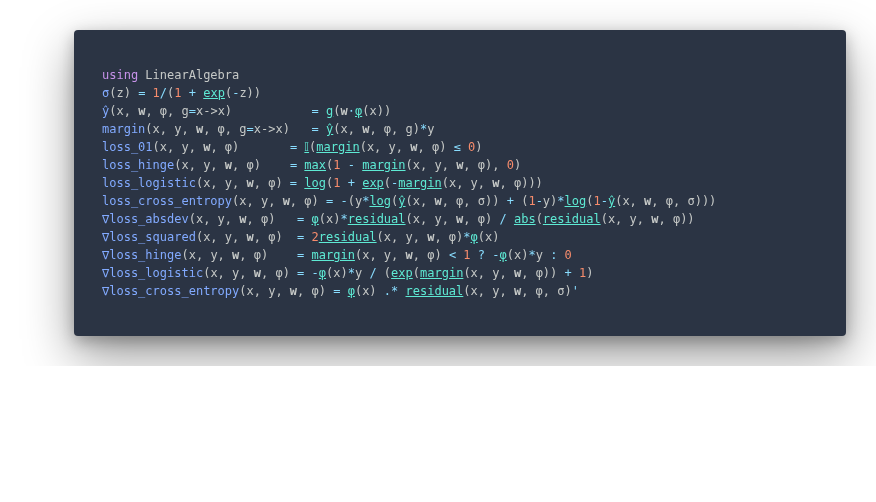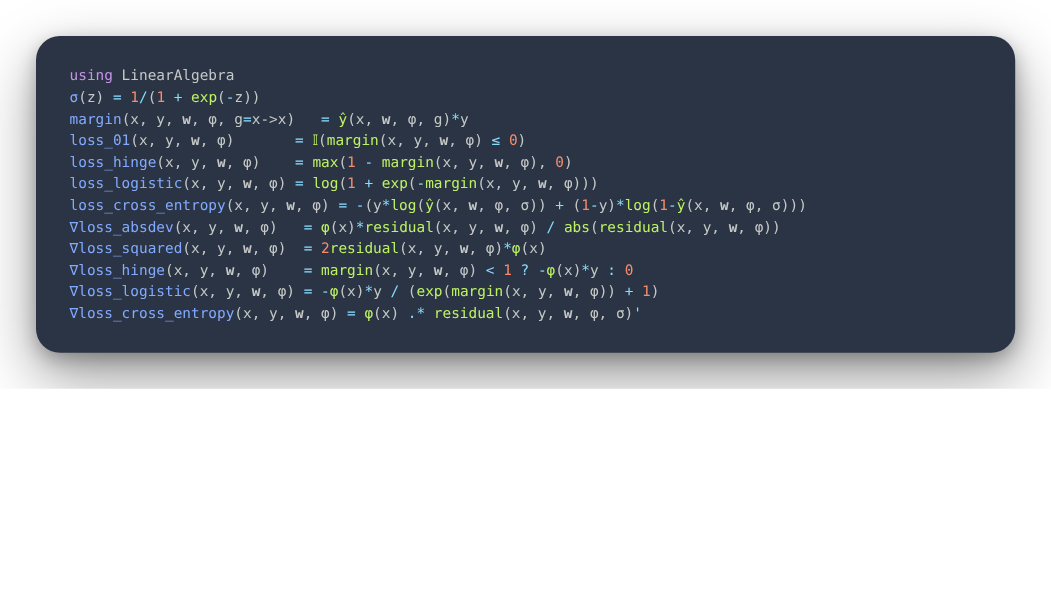--- a/index.html
+++ b/index.html
@@ -9,42 +9,44 @@
     font-family: 'Menlo', 'Consolas', 'Monaco', monospace;
     font-size: 12px;
     line-height: 1.5;
     display: flex;
     justify-content: center;
     align-items: flex-start;
   }
   .code-box {
     width: 800px;
     background: #2b3444;
-    border-radius: 20px;
+    border-radius: 4px;
     box-shadow: 0 20px 50px rgba(0,0,0,0.4), 0 5px 15px rgba(0,0,0,0.25);
-    padding: 24px 28px;
+    padding: 36px 28px;
     color: #c5c8c6;
     overflow-x: auto;
+    margin-left: 44px;
   }
   .line { white-space: pre; }
   .kw    { color: #c792ea; }
-  .fn    { color: #bef264; }
+  .fn    { color: #5eead4; text-decoration: underline; }
   .op    { color: #89ddff; }
   .num   { color: #f78c6c; }
   .def   { color: #82aaff; }
   .bold  { font-weight: bold; }
 </style>
 </head>
 <body>
 
 <div class="code-box">
 <div class="line"><span class="kw">using</span><span> LinearAlgebra</span></div>
 <div class="line"></div>
 <div class="line"><span class="def">σ</span><span>(z) </span><span class="op">=</span><span> </span><span class="num">1</span><span class="op">/</span><span>(</span><span class="num">1</span><span class="op"> + </span><span class="fn">exp</span><span>(</span><span class="op">-</span><span>z))</span></div>
 <div class="line"></div>
+<div class="line"><span class="def">ŷ</span><span>(x, </span><span class="bold">w</span><span>, φ, g</span><span class="op">=</span><span>x-&gt;x)</span><span>           </span><span class="op">=</span><span> </span><span class="fn">g</span><span>(</span><span class="bold">w</span><span class="op">⋅</span><span class="fn">φ</span><span>(x))</span></div>
 <div class="line"><span class="def">margin</span><span>(x, y, </span><span class="bold">w</span><span>, φ, g</span><span class="op">=</span><span>x-&gt;x)</span><span>   </span><span class="op">=</span><span> </span><span class="fn">ŷ</span><span>(x, </span><span class="bold">w</span><span>, φ, g)</span><span class="op">*</span><span>y</span></div>
 <div class="line"></div>
 <div class="line"><span class="def">loss_01</span><span>(x, y, </span><span class="bold">w</span><span>, φ)</span><span>       </span><span class="op">=</span><span> </span><span class="fn">𝕀</span><span>(</span><span class="fn">margin</span><span>(x, y, </span><span class="bold">w</span><span>, φ) </span><span class="op">≤</span><span> </span><span class="num">0</span><span>)</span></div>
 <div class="line"><span class="def">loss_hinge</span><span>(x, y, </span><span class="bold">w</span><span>, φ)</span><span>    </span><span class="op">=</span><span> </span><span class="fn">max</span><span>(</span><span class="num">1</span><span class="op"> - </span><span class="fn">margin</span><span>(x, y, </span><span class="bold">w</span><span>, φ), </span><span class="num">0</span><span>)</span></div>
 <div class="line"><span class="def">loss_logistic</span><span>(x, y, </span><span class="bold">w</span><span>, φ) </span><span class="op">=</span><span> </span><span class="fn">log</span><span>(</span><span class="num">1</span><span class="op"> + </span><span class="fn">exp</span><span>(</span><span class="op">-</span><span class="fn">margin</span><span>(x, y, </span><span class="bold">w</span><span>, φ)))</span></div>
 <div class="line"><span class="def">loss_cross_entropy</span><span>(x, y, </span><span class="bold">w</span><span>, φ) </span><span class="op">=</span><span> </span><span class="op">-</span><span>(y</span><span class="op">*</span><span class="fn">log</span><span>(</span><span class="fn">ŷ</span><span>(x, </span><span class="bold">w</span><span>, φ, σ)) </span><span class="op">+</span><span> (</span><span class="num">1</span><span class="op">-</span><span>y)</span><span class="op">*</span><span class="fn">log</span><span>(</span><span class="num">1</span><span class="op">-</span><span class="fn">ŷ</span><span>(x, </span><span class="bold">w</span><span>, φ, σ)))</span></div>
 <div class="line"></div>
 <div class="line"><span class="def">∇loss_absdev</span><span>(x, y, </span><span class="bold">w</span><span>, φ)</span><span>   </span><span class="op">=</span><span> </span><span class="fn">φ</span><span>(x)</span><span class="op">*</span><span class="fn">residual</span><span>(x, y, </span><span class="bold">w</span><span>, φ) </span><span class="op">/</span><span> </span><span class="fn">abs</span><span>(</span><span class="fn">residual</span><span>(x, y, </span><span class="bold">w</span><span>, φ))</span></div>
 <div class="line"><span class="def">∇loss_squared</span><span>(x, y, </span><span class="bold">w</span><span>, φ)</span><span>  </span><span class="op">=</span><span> </span><span class="num">2</span><span class="fn">residual</span><span>(x, y, </span><span class="bold">w</span><span>, φ)</span><span class="op">*</span><span class="fn">φ</span><span>(x)</span></div>
 <div class="line"><span class="def">∇loss_hinge</span><span>(x, y, </span><span class="bold">w</span><span>, φ)</span><span>    </span><span class="op">=</span><span> </span><span class="fn">margin</span><span>(x, y, </span><span class="bold">w</span><span>, φ) </span><span class="op">&lt;</span><span> </span><span class="num">1</span><span> </span><span class="op">?</span><span> </span><span class="op">-</span><span class="fn">φ</span><span>(x)</span><span class="op">*</span><span>y </span><span class="op">:</span><span> </span><span class="num">0</span></div>

